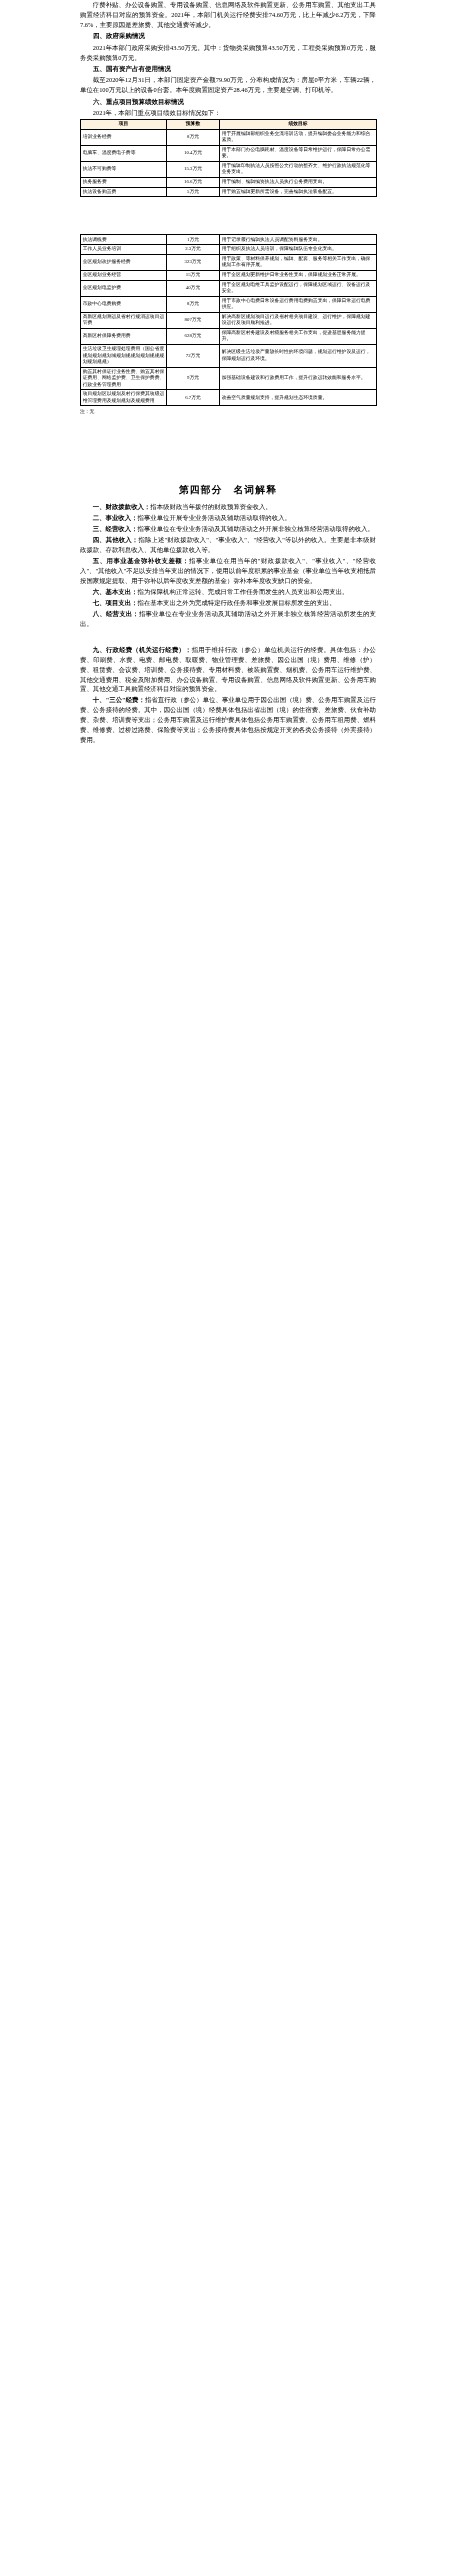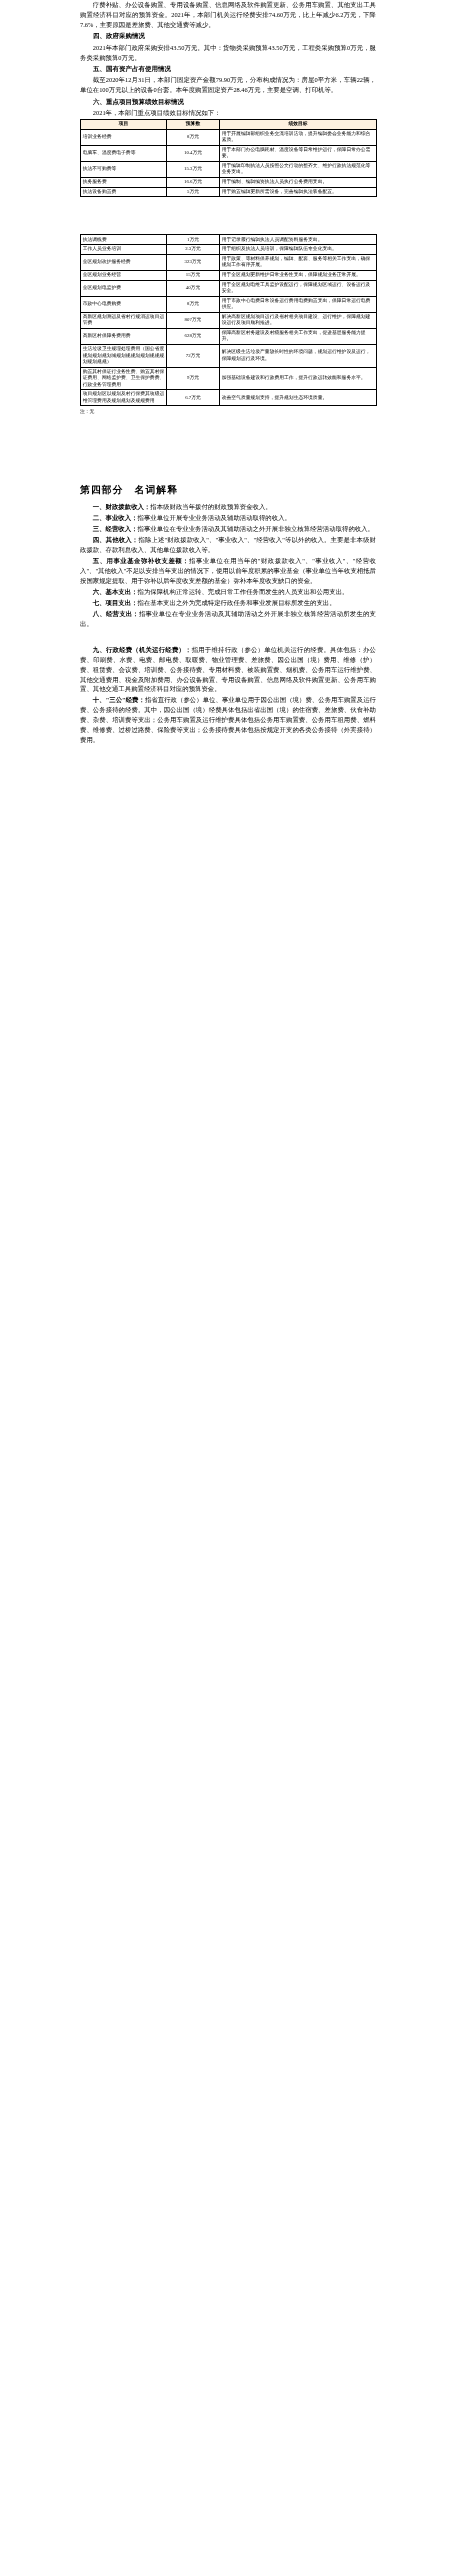--- a/index.html
+++ b/index.html
@@ -69,21 +69,21 @@
   .colg2 { width: 53px; }
   .colg3 { width: 157px; }
 
   .note {
     font-size: 4.8px;
     margin-top: 2.3px;
     line-height: 1.4;
   }
 
   .part-title {
-    text-align: left;
+    text-align: center;
     font-size: 9.8px;
     font-weight: bold;
     letter-spacing: 1.1px;
     margin: 0 0 4.6px 0;
     font-family: Liberation Mono, monospace;
   }
   .b { font-weight: bold; }
 </style>
 </head>
 <body>

